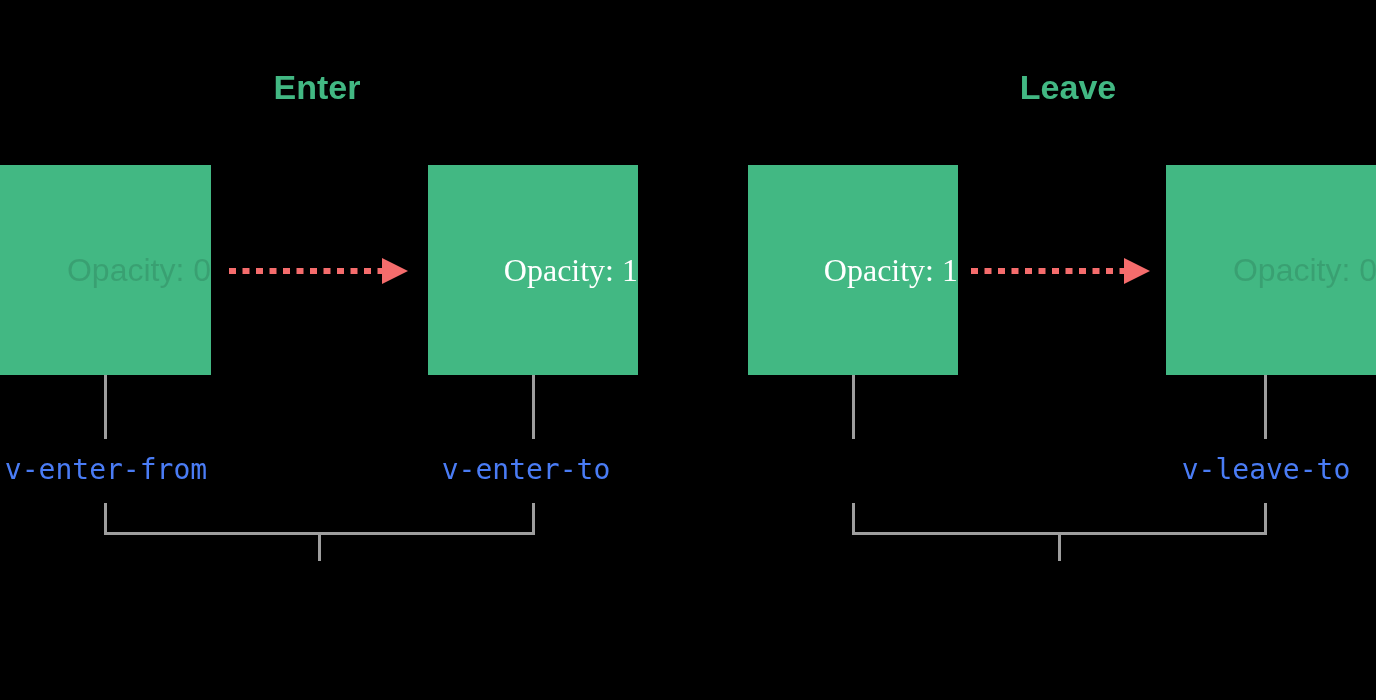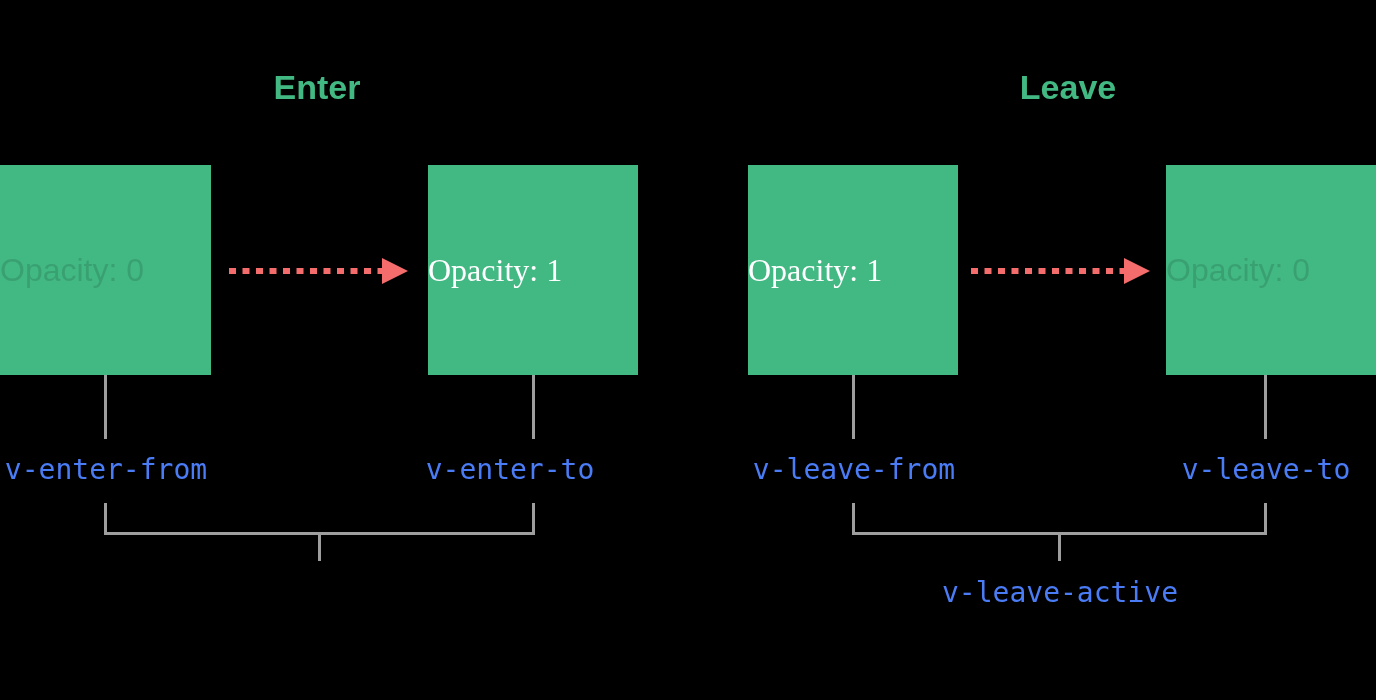--- a/index.html
+++ b/index.html
@@ -24,21 +24,21 @@
     color: var(--title-green, #42b883);
     white-space: nowrap;
   }
   .box {
     position: absolute;
     top: 165px;
     height: 210px;
     background: var(--box-green, #42b883);
     display: flex;
     align-items: center;
-    justify-content: flex-start;
+    justify-content: flex-end;
   }
   .box-label {
     font-size: 32px;
     line-height: 1;
     white-space: nowrap;
   }
   .box-label.solid { color: var(--box-text-white, #ffffff); font-family: Liberation Serif, serif; }
   .box-label.faded { color: rgba(0, 0, 0, 0.13); }
 
   .arrow { position: absolute; top: 256px; width: 183px; height: 30px; }
@@ -70,21 +70,21 @@
   .row2 { top: 579px; }
 
   
   .s0 .title      { left: 317px; }
   .s0 .box-from   { left: 0;     width: 211px; }
   .s0 .box-to     { left: 428px; width: 210px; }
   .s0 .arrow      { left: 227px; }
   .s0 .drop-from    { left: 104px; }
   .s0 .drop-to      { left: 532px; }
   .s0 .from-label   { left: 106px; }
-  .s0 .to-label     { left: 510px; }
+  .s0 .to-label     { left: 526px; }
   .s0 .bracket-v.bl { left: 104px; }
   .s0 .bracket-v.br { left: 532px; }
   .s0 .bracket-bar  { left: 104px; width: 431px; }
   .s0 .stem         { left: 318px; }
   .s0 .active-label { left: 320px; }
 
   
   .s1 .title      { left: 1061px; margin-left: 7px; }
   .s1 .box-from   { left: 748px;  width: 210px; }
   .s1 .box-to     { left: 1166px; width: 211px; }
@@ -145,24 +145,22 @@
       <polygon points="155,2 155,28 181,15"></polygon>
     </svg>
 
     <div class="box box-to">
       <span class="box-label faded">Opacity: 0</span>
     </div>
 
     <div class="vline drop drop-from"></div>
     <div class="vline drop drop-to"></div>
 
-    <span class="class-label row1 from-label">v-leave-from</span>
     <span class="class-label row1 to-label">v-leave-to</span>
 
     <div class="vline bracket-v bl"></div>
     <div class="vline bracket-v br"></div>
     <div class="hline bracket-bar"></div>
     <div class="vline stem"></div>
 
-    <span class="class-label row2 active-label">v-leave-active</span>
   </div>
 
 </div>
 
 </body></html>

